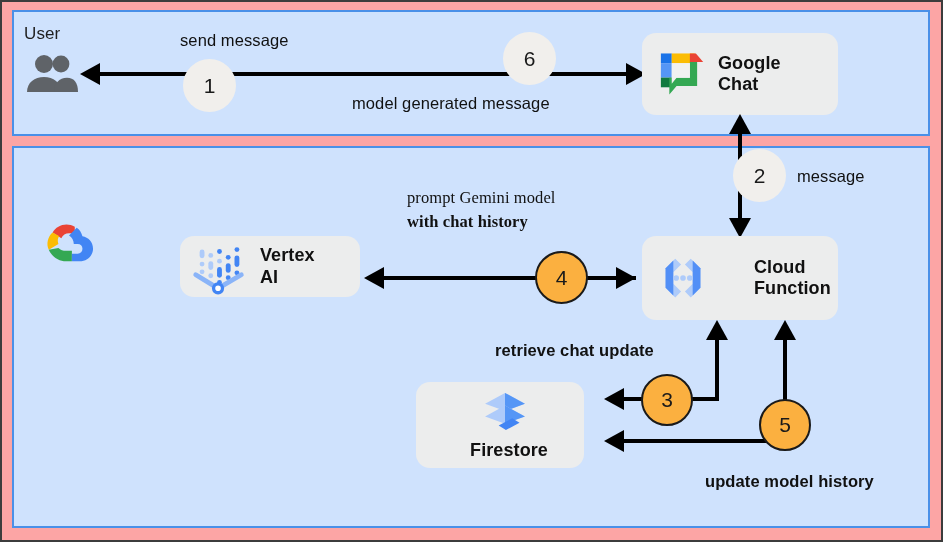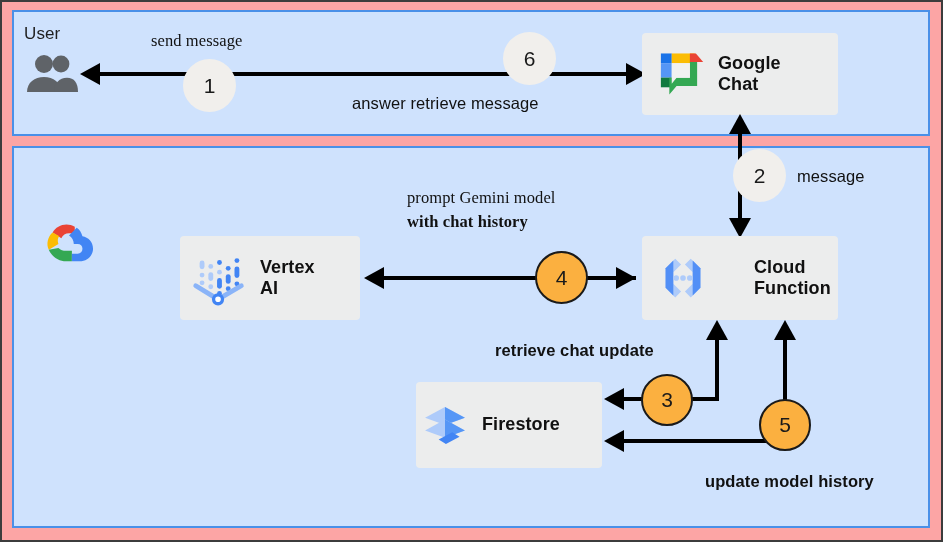--- a/index.html
+++ b/index.html
@@ -31,42 +31,42 @@
     white-space:pre-line;
     letter-spacing:.1px;
   }
   #title-user{left:22px;top:22px;}
   #title-gcp{left:22px;top:20px;}
 
   
   .card{
     position:absolute;
     background:#eceded;
-    border-radius:4px;
+    border-radius:14px;
     display:flex;
     align-items:center;
     box-sizing:border-box;
   }
   .card-label{
     font-size:18px;
     font-weight:bold;
     color:#111;
     line-height:1.17;
     white-space:pre-line;
     letter-spacing:.1px;
   }
   .card-icon{flex:0 0 auto;display:flex;align-items:center;justify-content:center;}
 
   #card-googlechat{left:640px;top:31px;width:196px;height:82px;padding-left:8px;}
   #card-googlechat .card-label{margin-left:10px;}
-  #card-vertexai{left:178px;top:234px;width:180px;height:84px;padding-left:8px;}
+  #card-vertexai{left:178px;top:234px;width:180px;height:61px;padding-left:8px;}
   #card-vertexai .card-label{margin-left:10px;}
   #card-cloudfunction{left:640px;top:234px;width:196px;height:84px;padding-left:10px;gap:32px;}
   #card-cloudfunction .card-label{margin-left:8px;}
-  #card-firestore{left:414px;top:380px;width:186px;height:86px;}
+  #card-firestore{left:414px;top:380px;width:168px;height:86px;padding-left:10px;flex-direction:column;}
   #card-firestore .card-label{margin-left:8px;}
 
   
   .ln{position:absolute;background:#000;}
   .lnh{height:4px;}
   .lnv{width:4px;}
 
   .head{position:absolute;width:0;height:0;}
   .head-l{border-top:11px solid transparent;border-bottom:11px solid transparent;border-right:20px solid #000;}
   .head-r{border-top:11px solid transparent;border-bottom:11px solid transparent;border-left:20px solid #000;}
@@ -119,22 +119,22 @@
     <path d="M30 38c0-8.6 5.2-14.2 13-14.2 7.2 0 11 5.2 11 14.2z" fill="#5f6368"></path>
   </svg>
 
   <div class="ln lnh" style="left:98px;top:70px;width:546px;"></div>
   <div class="head head-l" style="left:78px;top:61px;"></div>
   <div class="head head-r" style="left:624px;top:61px;"></div>
 
   <div class="badge badge-light" style="left:181px;top:57px;width:53px;height:53px;">1</div>
   <div class="badge badge-light" style="left:501px;top:30px;width:53px;height:53px;">6</div>
 
-  <div class="edge-label" style="left:149px;top:29px;font-family:Liberation Serif, serif;">send message</div>
-  <div class="edge-label" style="left:350px;top:92px;">answer retrieve message</div>
+  <div class="edge-label" style="left:178px;top:29px;">send message</div>
+  <div class="edge-label" style="left:350px;top:92px;">model generated message</div>
 
   <div class="card" id="card-googlechat">
     <span class="card-icon">
       <svg width="58" height="58" viewBox="0 0 48 48">
         <path d="M9 7h9v8H9z" fill="#1a73e8"></path>
         <path d="M9 15h9v12H9z" fill="#5596f6"></path>
         <path d="M9 27h9v8H9z" fill="#10793f"></path>
         <path d="M18 7h19v8H18z" fill="#fbbc04"></path>
         <path d="M33 7h5l6 7h-11z" fill="#ea4335"></path>
         <path d="M33 14h6v20H22l-6 7V27h17z" fill="#34a853"></path>

